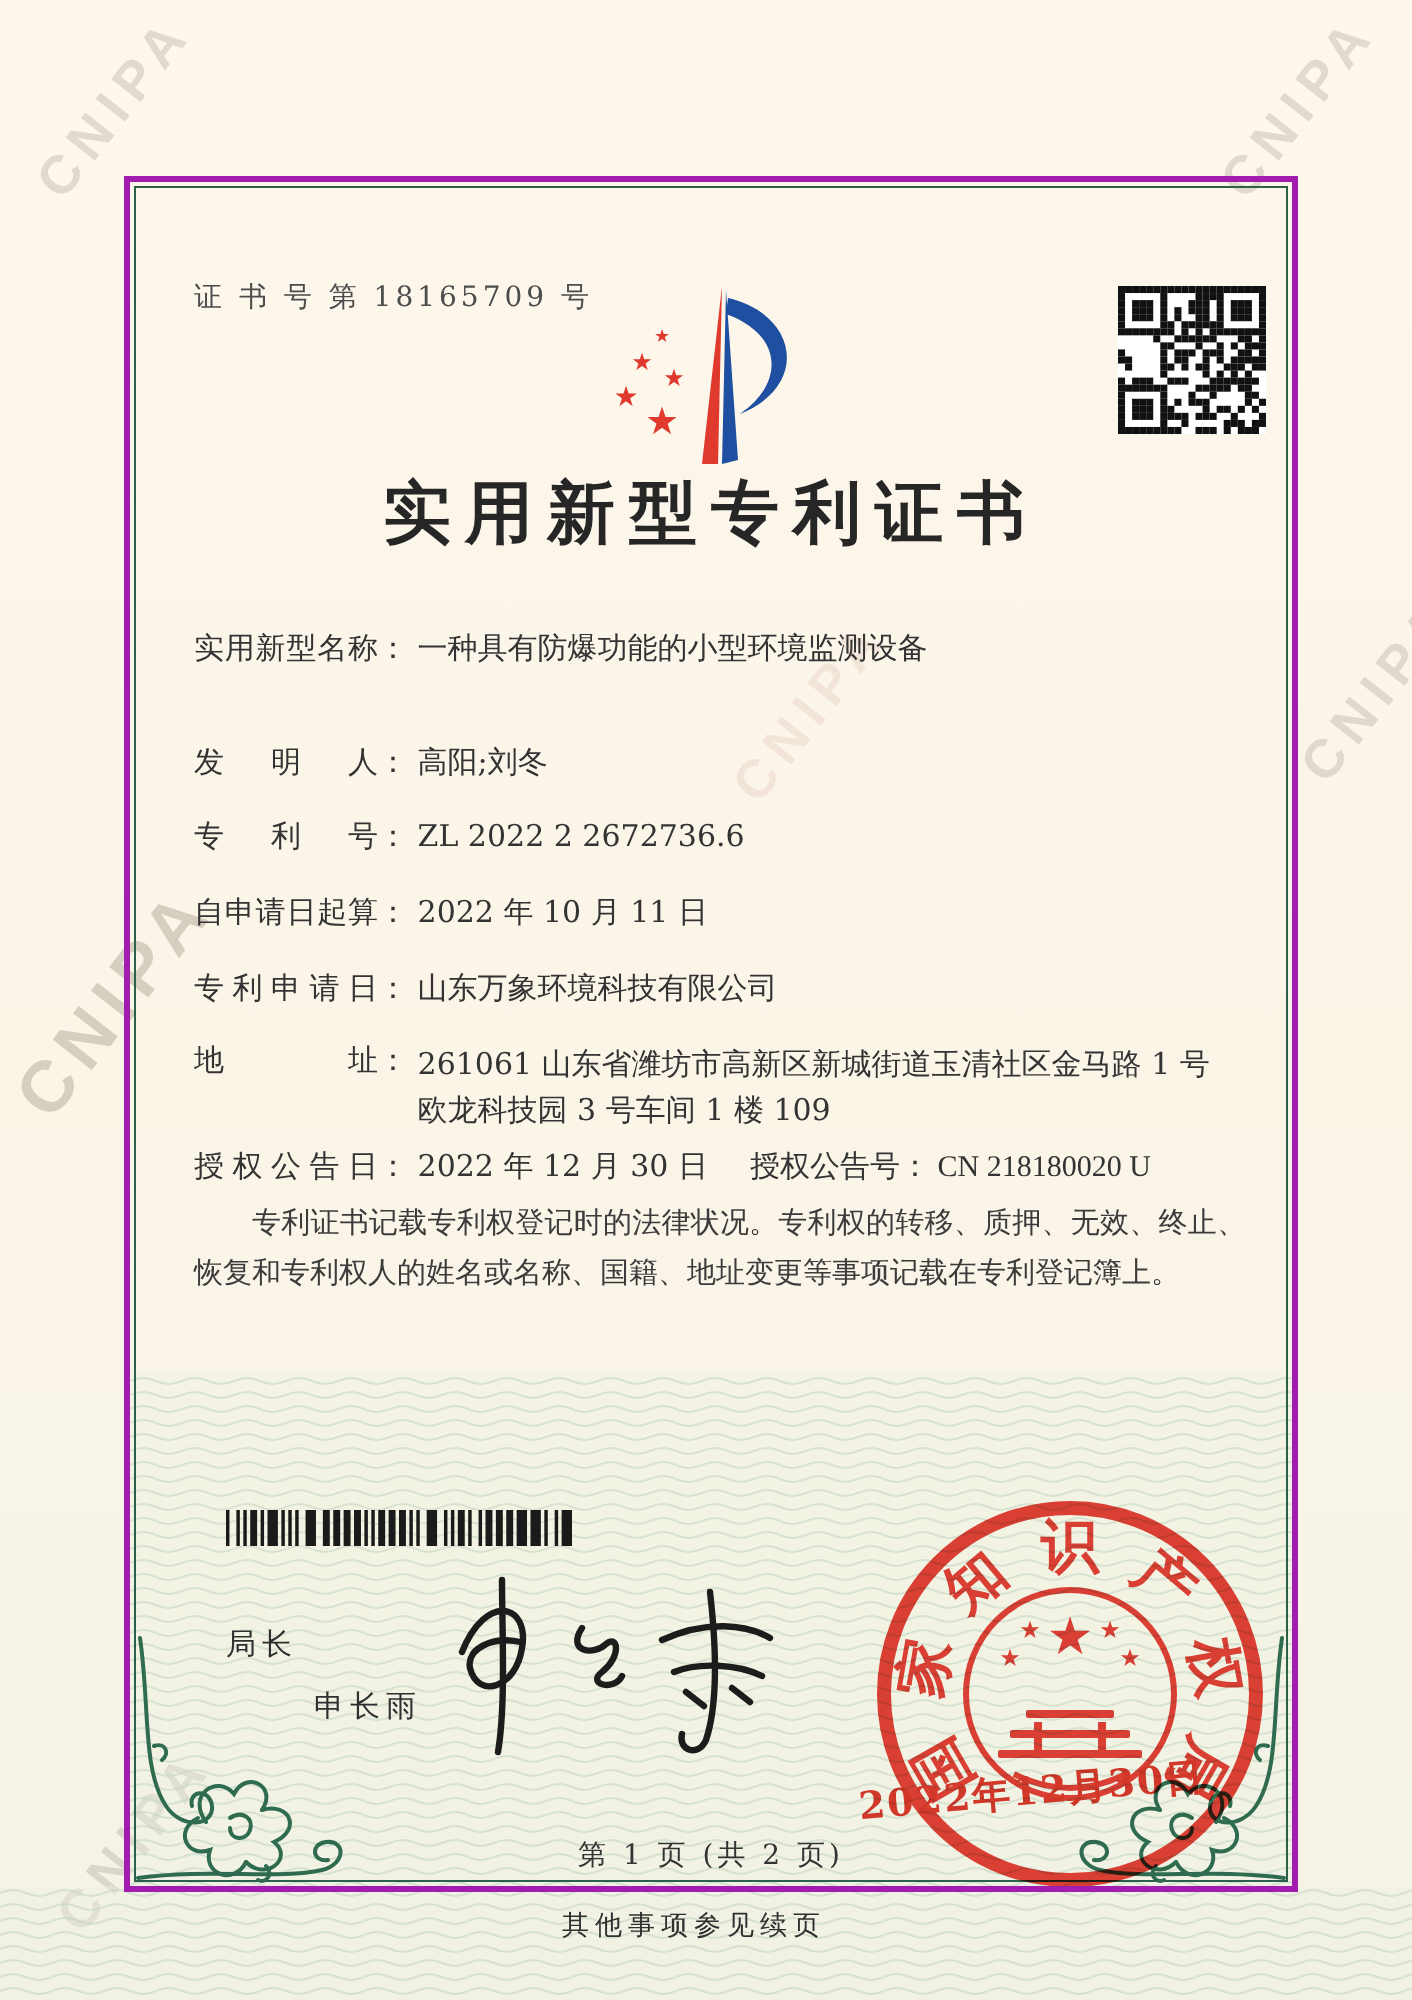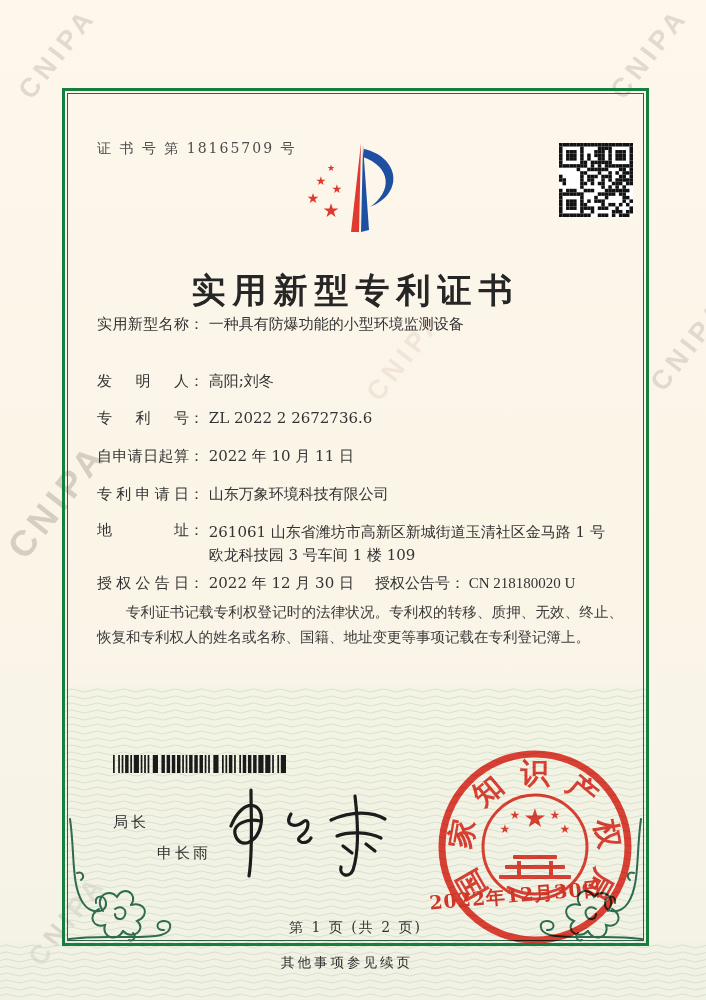--- a/index.html
+++ b/index.html
@@ -12,27 +12,27 @@
     position:absolute;z-index:1;color:rgba(140,130,118,.25);
     font-family:"Liberation Sans",sans-serif;font-weight:bold;
     font-size:27px;letter-spacing:5px;transform:rotate(-52deg);
     user-select:none;white-space:nowrap;
   }
   .wm.big{font-size:36px;color:rgba(125,115,102,.30);}
   .wm.faint{color:rgba(205,160,148,.20);}
   
   #cert{
     position:absolute;left:62px;top:88px;width:581px;height:852px;
-    border:3px solid #15803d;z-index:2;background:transparent;overflow:hidden;
+    border:3px solid #a21caf;z-index:2;background:transparent;overflow:hidden;
   }
   #cert .innerline{position:absolute;inset:2px;border:1px solid #2a6147;pointer-events:none;}
   .abs{position:absolute;}
   #certNo{left:32px;top:49px;font-size:14px;letter-spacing:2px;color:#4c4c4c;}
   #title{left:0;top:143px;width:100%;text-align:center;font-size:34px;font-weight:bold;
-         letter-spacing:7px;color:#262626;margin-top:34px;}
+         letter-spacing:7px;color:#262626;}
   
   .frow{left:32px;width:526px;font-size:15px;color:#333;white-space:nowrap;}
   .flabel{display:inline-block;width:92px;text-align:justify;text-align-last:justify;vertical-align:top;}
   .fcolon{display:inline-block;vertical-align:top;}
   .fval{display:inline-block;vertical-align:top;white-space:normal;}
   .addrval{width:420px;line-height:23px;}
   
   #bodyText{left:32px;top:509px;width:526px;font-size:14.5px;line-height:1.72;
             color:#3b3b3b;text-align:justify;}
   #bodyText p{margin:0;text-indent:2em;}

